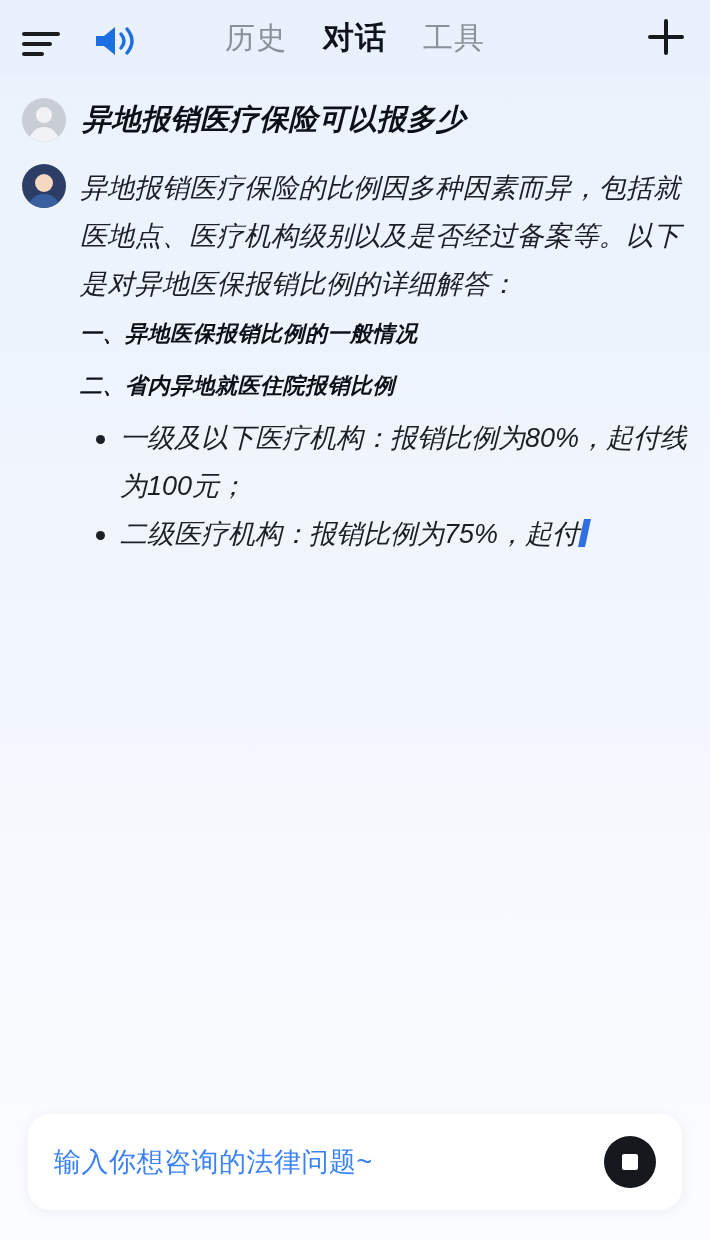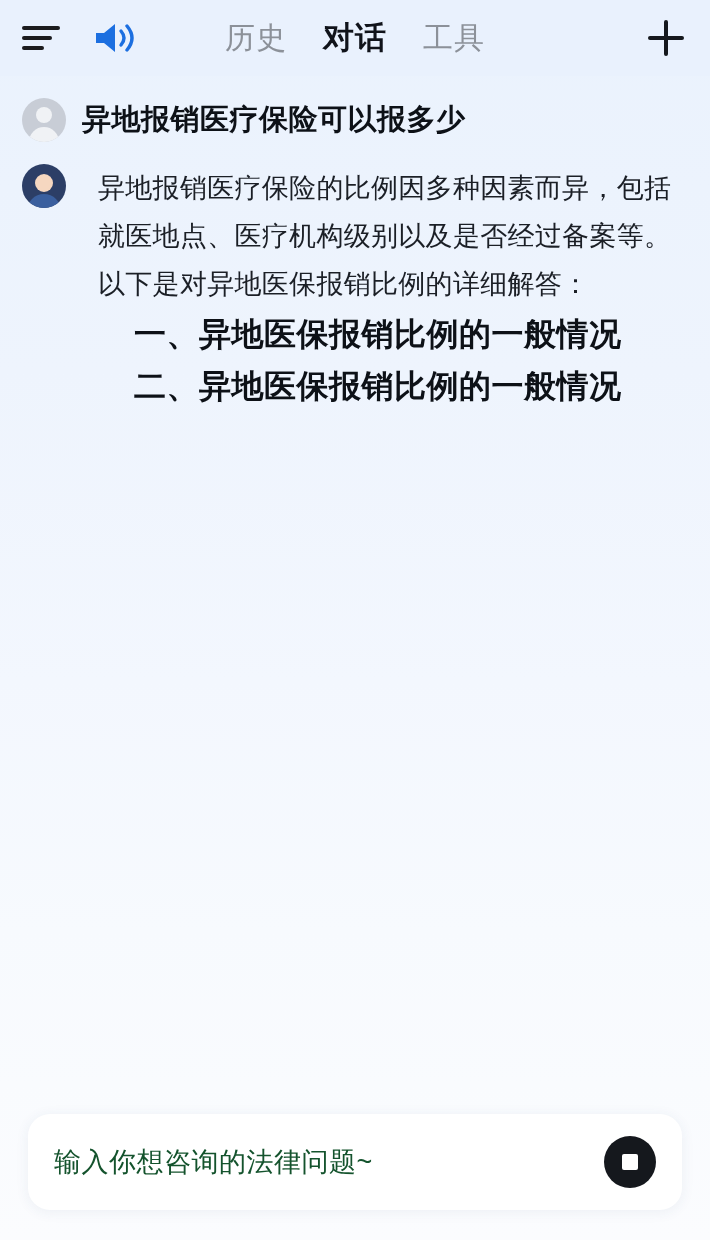--- a/index.html
+++ b/index.html
@@ -11,21 +11,21 @@
   }
   body {
     background: linear-gradient(180deg, #eaf2fd 0%, #eef4fd 30%, #f3f7fe 55%, #f7fafe 75%, #fbfcfe 100%);
     position: relative;
   }
 
   
   .topbar {
     height: 76px;
     display: flex;
-    align-items: center;
+    align-items: flex-end;
     padding: 17px 22px;
     background: #e9f1fd;
     position: relative;
   }
   .menu-icon {
     width: 40px; height: 30px;
     display: flex; flex-direction: column; justify-content: center; gap: 6px;
     cursor: pointer;
   }
   .menu-icon i { display: block; height: 4px; border-radius: 2px; background: #1c1c1e; }
@@ -76,20 +76,21 @@
   .plus-btn::after { top: 4px; bottom: 4px; left: 20px; width: 4px; }
 
   
   .chat {
     position: absolute;
     top: 76px;
     left: 0; right: 0;
     bottom: 132px;
     padding: 22px 15px 0 22px;
     overflow: hidden;
+    font-style: italic;
   }
 
   .user-msg {
     display: flex;
     align-items: center;
     gap: 16px;
     margin-bottom: 22px;
   }
   .avatar {
     width: 44px; height: 44px;
@@ -119,37 +120,36 @@
   .avatar.bot::before { background: #f6d7c0; width: 18px; height: 18px; left: 13px; top: 10px; }
   .avatar.bot::after { background: #3a5f9e; width: 34px; height: 17px; left: 5px; top: 30px; border-radius: 17px 17px 0 0; }
 
   .user-text {
     font-size: 29px;
     font-weight: bold;
     color: #0d1117;
     letter-spacing: 0.5px;
   }
 
-  .bot-msg { display: flex; gap: 32px; }
+  .bot-msg { display: flex; gap: 14px; }
   .bot-body { flex: 1; min-width: 0; }
 
   .para {
     font-size: 27px;
     line-height: 48px;
     color: #1b1f26;
     letter-spacing: 0.3px;
     word-break: break-all;
   }
   .h-sec {
-    font-size: 32px;
+    font-size: 22px;
     font-weight: bold;
     color: #0d1117;
     line-height: 52px;
     letter-spacing: 0.5px;
-    margin-left: 36px;
   }
   ul.bullets {
     list-style: none;
     margin-top: 2px;
   }
   ul.bullets li {
     position: relative;
     padding-left: 40px;
     font-size: 27px;
     line-height: 48px;
@@ -184,21 +184,21 @@
     background: #ffffff;
     border-radius: 22px;
     display: flex;
     align-items: center;
     padding: 0 26px;
     box-shadow: 0 2px 14px rgba(40,70,120,0.07);
   }
   .inputbar .placeholder {
     flex: 1;
     font-size: 27px;
-    color: #14532d;
+    color: #3b82f6;
     letter-spacing: 0.5px;
   }
   .stop-btn {
     width: 52px; height: 52px;
     border-radius: 50%;
     background: #15181d;
     display: flex;
     align-items: center;
     justify-content: center;
     cursor: pointer;
@@ -256,22 +256,26 @@
   </div>
 
   <div class="bot-msg">
     <div class="avatar bot"></div>
     <div class="bot-body">
 
       <div class="para">异地报销医疗保险的比例因多种因素而异，包括就医地点、医疗机构级别以及是否经过备案等。以下是对异地医保报销比例的详细解答：</div>
 
       <div class="h-sec">一、异地医保报销比例的一般情况</div>
 
-      <div class="h-sec">二、异地医保报销比例的一般情况</div>
-
+      <div class="h-sec">二、省内异地就医住院报销比例</div>
+
+      <ul class="bullets">
+        <li>一级及以下医疗机构：报销比例为80%，起付线为100元；</li>
+        <li><span>二级医疗机构：报销比例为75%，起付</span><span class="cursor"></span></li>
+      </ul>
 
     </div>
   </div>
 </div>
 
 <div class="inputbar">
   <div class="placeholder">输入你想咨询的法律问题~</div>
   <div class="stop-btn">
     <i></i>
   </div>

